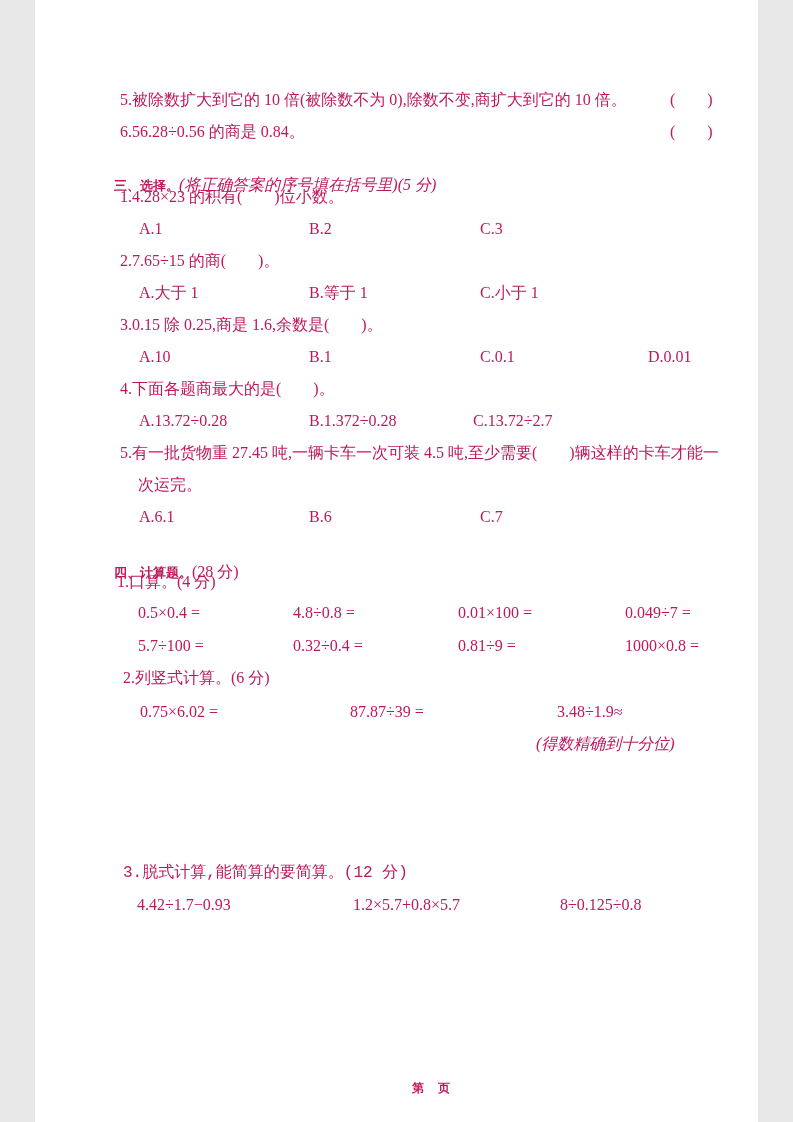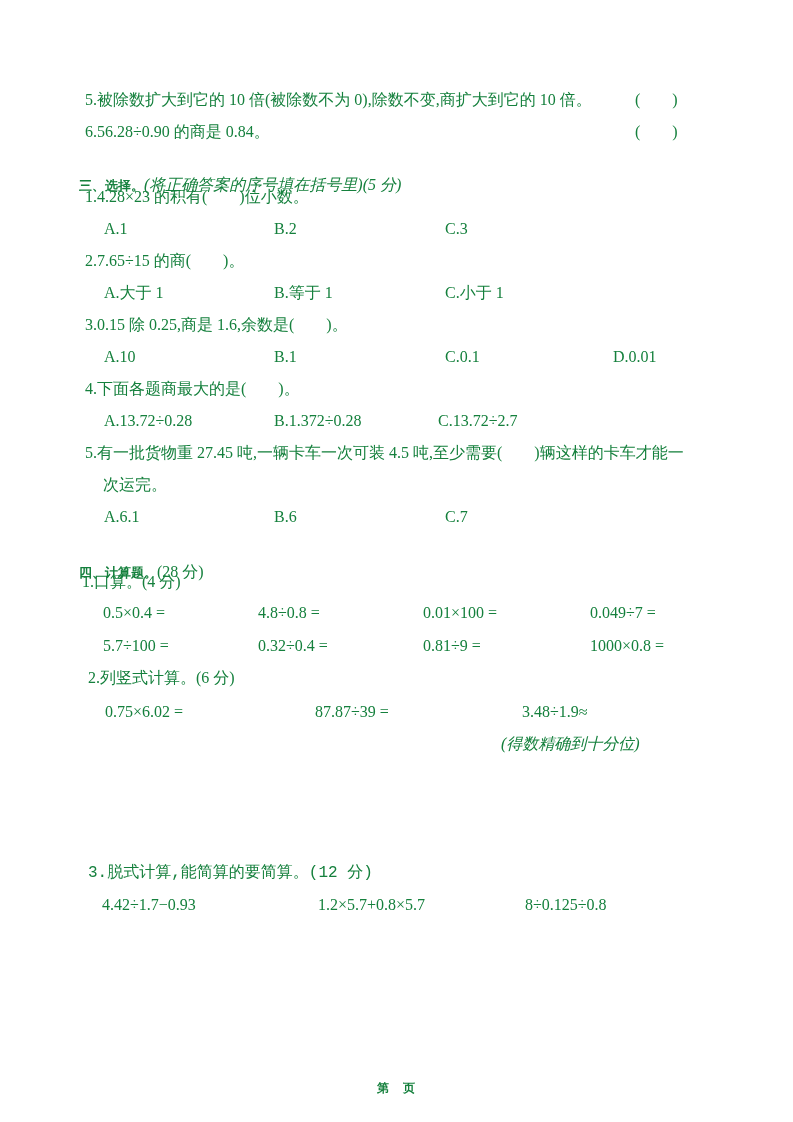--- a/index.html
+++ b/index.html
@@ -1,23 +1,23 @@
 <!DOCTYPE html>
 <html><head>
 <meta charset="utf-8">
 <style>
   html,body { margin:0; padding:0; background:#e8e8e8; }
   .page {
     position:relative;
-    width:793px; height:1122px;
+    width:723px; height:1122px;
     margin:0 auto;
     background:#ffffff;
     font-family:"Liberation Serif","DejaVu Serif",serif;
     font-size:16px;
-    color:#15803d;
+    color:#be185d;
     overflow:hidden;
   }
   .line { position:absolute; white-space:pre; line-height:22px; }
   .cell { position:absolute; white-space:pre; top:0; line-height:22px; }
   .row  { position:absolute; left:0; width:793px; height:22px; }
   .sec-title {
     font-family:"Liberation Sans","DejaVu Sans",sans-serif;
     font-weight:bold; font-size:13px;text-align:right;
   }
   .kaiti { font-style:italic; }
@@ -29,21 +29,21 @@
   }
 </style>
 </head>
 <body>
 
 <div class="page">
 
   <div class="line" style="left:85px; top:89px;">5.被除数扩大到它的 10 倍(被除数不为 0),除数不变,商扩大到它的 10 倍。</div>
   <div class="line" style="left:635px; top:89px;">(　　)</div>
 
-  <div class="line" style="left:85px; top:121px;">6.56.28÷0.90 的商是 0.84。</div>
+  <div class="line" style="left:85px; top:121px;">6.56.28÷0.56 的商是 0.84。</div>
   <div class="line" style="left:635px; top:121px;">(　　)</div>
 
   <div class="line" style="left:63px; top:152px;">
     <span class="sec-title">三、选择。</span><span class="kaiti">(将正确答案的序号填在括号里)(5 分)</span>
   </div>
 
   <div class="line" style="left:85px; top:186px;">1.4.28×23 的积有(　　)位小数。</div>
   <div class="row" style="top:218px;">
     <span class="cell" style="left:104px;">A.1</span>
     <span class="cell" style="left:274px;">B.2</span>

